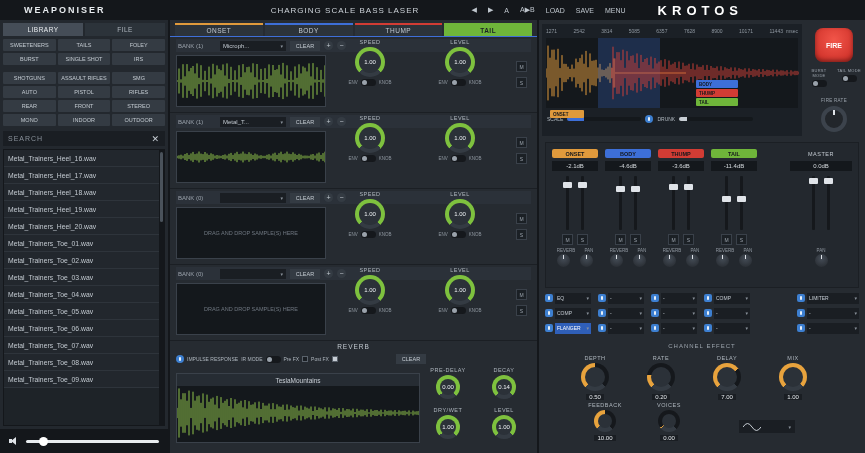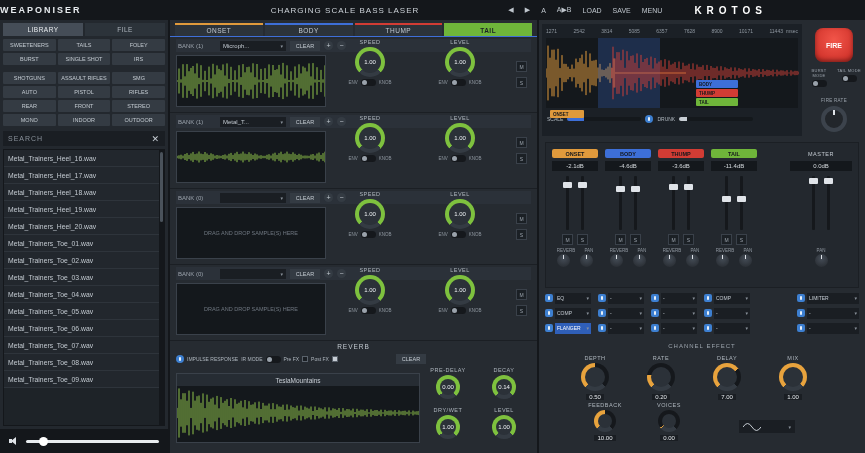--- a/index.html
+++ b/index.html
@@ -1,25 +1,25 @@
 <!DOCTYPE html>
 <html><head>
 <meta charset="utf-8">
 <style>
 *{margin:0;padding:0;box-sizing:border-box;font-family:"Liberation Sans",sans-serif;}
 html,body{width:865px;height:453px;}
 body{background:#14171b;color:#c8ced5;font-size:7px;overflow:hidden;position:relative;}
 
 
-.topbar{position:absolute;top:0;left:0;width:767px;height:20px;background:#14171b;display:flex;align-items:center;padding:0 0;}
+.topbar{position:absolute;top:0;left:0;width:767px;height:20px;background:#14171b;display:flex;align-items:center;padding:0 24px;}
 .logo{font-weight:bold;letter-spacing:2px;color:#e7ebee;font-size:9px;}
 .title{position:absolute;left:345px;transform:translateX(-50%);color:#cdd3d9;font-size:8px;letter-spacing:1px;}
 .nav{margin-left:auto;display:flex;gap:11px;align-items:center;font-size:7px;color:#bfc6cd;}
 .navi{cursor:default;}
-.brand{letter-spacing:5px;font-weight:bold;color:#fff;font-size:10px;margin-left:32px;}
+.brand{letter-spacing:5px;font-weight:bold;color:#fff;font-size:13px;margin-left:32px;}
 
 
 .left{position:absolute;top:20px;left:0;width:168px;height:433px;background:#23282e;display:flex;flex-direction:column;}
 .ltabs{display:flex;gap:2px;padding:3px 3px 1px;}
 .ltab{flex:1;height:13px;background:#2c333a;display:flex;align-items:center;justify-content:center;font-size:6.5px;color:#aeb6be;letter-spacing:.5px;}
 .ltab.active{background:#454d57;color:#e8ecef;}
 .btn-grid{display:grid;grid-template-columns:1fr 1fr 1fr;gap:2px;padding:2px 3px 0;}
 .gbtn{height:12px;background:#343b43;display:flex;align-items:center;justify-content:center;font-size:5.5px;color:#c3cad1;border-radius:1px;white-space:nowrap;overflow:hidden;}
 .search{margin:5px 3px 3px;height:15px;background:#1a1e23;display:flex;align-items:center;padding:0 5px;color:#8a929b;font-size:7px;letter-spacing:1px;}
 .search .x{margin-left:auto;color:#c8ced5;font-size:9px;}

